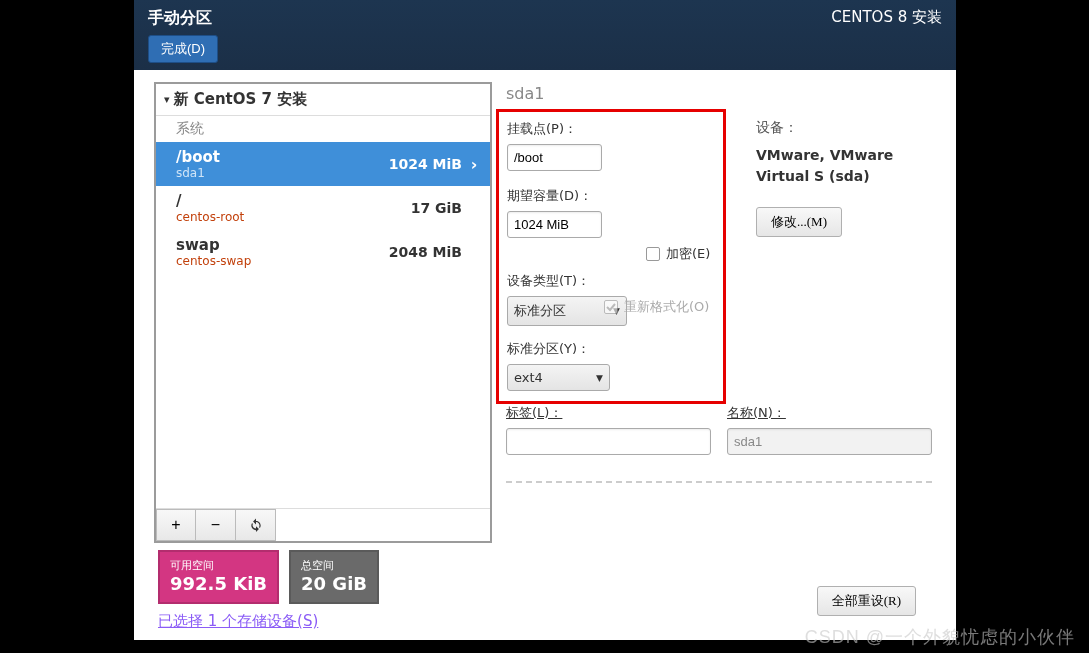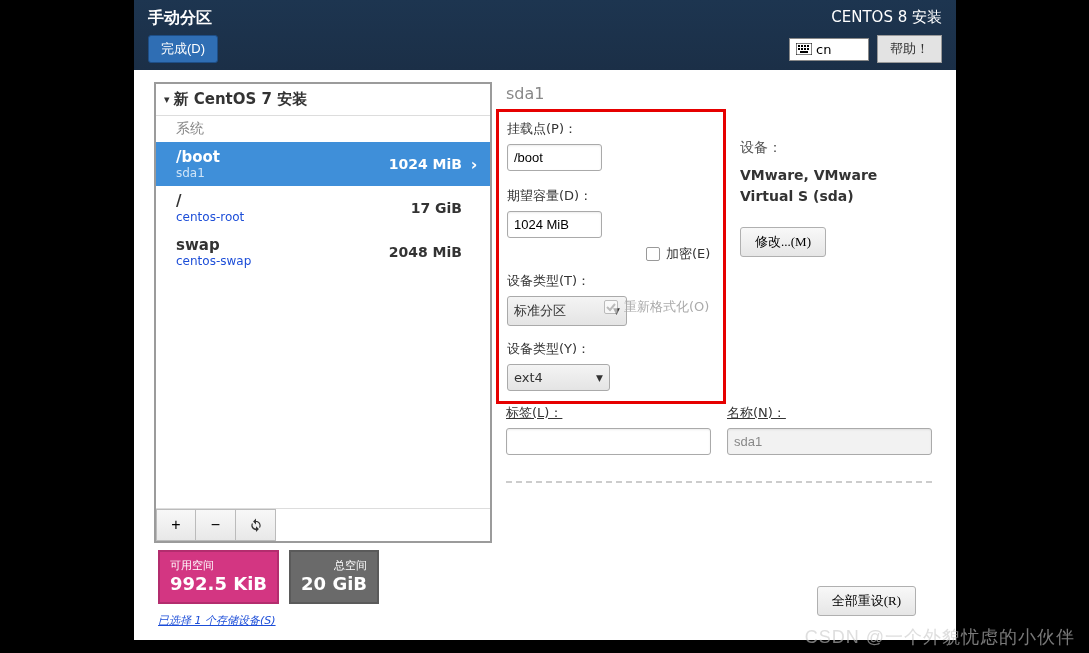--- a/index.html
+++ b/index.html
@@ -15,35 +15,35 @@
   .kb-layout { background: #fff; border: 1px solid #888; padding: 3px 6px; color: #000; display: flex; align-items: center; gap: 4px; min-width: 80px; }
   .kb-icon { width: 16px; height: 12px; display: inline-block; }
   .help-btn { background: #e3e3e3; border: 1px solid #999; padding: 4px 12px; color: #333; cursor: pointer; font-size: 13px; }
   .body { display: flex; height: 473px; padding: 12px 0 0 0; justify-content: space-between; }
   .left-pane { width: 343px; border: 2px solid #9b9b9b; margin-left: 20px; margin-right: 14px; display: flex; flex-direction: column; }
   .tree-header { padding: 6px 8px; font-weight: bold; font-size: 15px; border-bottom: 1px solid #ddd; display: flex; align-items: center; }
   .tree-header::before { content: "▾"; margin-right: 4px; font-size: 11px; }
   .tree-section { padding: 4px 20px; color: #888; font-size: 14px; }
   .part-row { padding: 6px 10px 6px 20px; display: flex; align-items: center; cursor: pointer; }
   .part-row .mount { flex: 1; font-weight: bold; font-size: 15px; }
-  .part-row .sub { color: #1d4ed8; font-size: 12px; font-weight: normal; }
+  .part-row .sub { color: #c2410c; font-size: 12px; font-weight: normal; }
   .part-row .size { font-weight: bold; font-size: 14px; }
   .part-row .chev { width: 12px; text-align: center; font-weight: bold; font-size: 16px; margin-left: 6px; color: transparent; }
   .part-row.selected { background: #3f8fd9; color: #fff; }
   .part-row.selected .sub { color: #cfe4f7; }
   .part-row.selected .chev { color: #fff; }
   .btn-bar { margin-top: auto; border-top: 1px solid #ddd; display: flex; }
   .btn-bar button { width: 40px; height: 32px; border: 1px solid #bbb; background: linear-gradient(#f8f8f8,#e8e8e8); cursor: pointer; font-size: 16px; display: flex; align-items: center; justify-content: center; }
   .btn-bar button + button { border-left: none; }
   .btn-bar .spacer { flex: 1; }
   .right-pane { flex: 1; padding: 2px 24px 0 0; }
   .rp-title { color: #888; font-size: 16px; margin-bottom: 16px; }
-  .rp-grid { display: flex; gap: 14px; }
+  .rp-grid { display: flex; gap: 30px; }
   .rp-col1 { width: 220px; }
-  .rp-col2 { flex: 1; margin-top: 20px; }
+  .rp-col2 { flex: 1; }
   .field-label { font-size: 13px; margin-bottom: 6px; display: block; }
   .red-box { border: 3px solid #e60000; padding: 8px 10px 10px 8px; margin-bottom: 24px; margin-left: -10px; margin-top: -10px; width: 230px; }
   .text-input { width: 95px; padding: 5px 6px; border: 1px solid #aaa; border-radius: 3px; font-size: 13px; margin-bottom: 16px; box-shadow: inset 0 1px 2px rgba(0,0,0,.08); }
   .text-input.wide { width: 205px; }
   .dropdown { width: 120px; padding: 5px 6px; border: 1px solid #aaa; border-radius: 3px; background: linear-gradient(#f4f4f4,#e4e4e4); font-size: 13px; display: flex; align-items: center; justify-content: space-between; cursor: pointer; margin-bottom: 14px; }
   .dropdown .dd-arrow { font-size: 9px; color: #333; }
   .dropdown.small { width: 103px; }
   .chk-row { display: flex; align-items: center; gap: 6px; margin-top: -12px; margin-bottom: 12px; }
   .chk { width: 14px; height: 14px; border: 1px solid #999; border-radius: 2px; background: #fff; }
   .chk.disabled { opacity: .6; }
@@ -55,57 +55,37 @@
   .name-field-wrap { margin-top: 0; }
   .bottom-fields { display: flex; gap: 16px; margin-top: 6px; text-decoration: underline; }
   .bottom-fields > div { flex: 1; }
   .dashed { border-top: 2px dashed #ccc; margin: 10px 0 0 0; }
   .footer { position: absolute; bottom: 0; left: 0; right: 16px; height: 90px; padding: 0 24px 10px 24px; }
   .space-boxes { display: flex; gap: 10px; margin-bottom: 8px; }
   .space-box { padding: 6px 10px 8px 10px; border: 2px solid rgba(0,0,0,0.15); color: #fff; min-width: 90px; }
   .space-box .sb-label { font-size: 11px; }
   .space-box .sb-value { font-size: 18px; font-weight: bold; }
   .sb-free { background: #d33682; }
-  .sb-total { background: #6a6a6a; text-align: right; }
-  .storage-link { color: #1d4ed8; text-decoration: underline; font-size: 11px; cursor: pointer; font-style: italic; }
+  .sb-total { background: #6a6a6a; }
+  .storage-link { color: #8b5cf6; text-decoration: underline; font-size: 15px; cursor: pointer; }
   .reset-btn-wrap { position: absolute; right: 24px; bottom: 24px; }
   .watermark { position: absolute; right: 14px; bottom: 4px; color: rgba(200,200,200,0.6); font-size: 18px; letter-spacing: 1px; pointer-events: none; font-family: sans-serif; }
 </style>
 </head>
 <body>
 
 <div class="window">
 
   <div class="header">
     <div class="header-left">
       <div class="header-title">手动分区</div>
       <button class="done-btn">完成(D)</button>
     </div>
     <div class="header-right">
       <div class="header-right-title">CENTOS 8 安装</div>
-      <div class="header-right-row">
-        <div class="kb-layout">
-          <span class="kb-icon">
-            <svg viewBox="0 0 16 12">
-                <rect x="0" y="0" width="16" height="12" fill="none" stroke="#000" stroke-width="1"></rect>
-                <rect x="2" y="2" width="2" height="2" fill="#000"></rect>
-                <rect x="5" y="2" width="2" height="2" fill="#000"></rect>
-                <rect x="8" y="2" width="2" height="2" fill="#000"></rect>
-                <rect x="11" y="2" width="2" height="2" fill="#000"></rect>
-                <rect x="2" y="5" width="2" height="2" fill="#000"></rect>
-                <rect x="5" y="5" width="2" height="2" fill="#000"></rect>
-                <rect x="8" y="5" width="2" height="2" fill="#000"></rect>
-                <rect x="11" y="5" width="2" height="2" fill="#000"></rect>
-                <rect x="4" y="8" width="8" height="2" fill="#000"></rect>
-              </svg>
-          </span>
-          <span>cn</span>
-        </div>
-        <button class="help-btn">帮助！</button>
-      </div>
     </div>
   </div>
 
   <div class="body">
     <div class="left-pane">
       <div class="tree-header">
           <span>新 CentOS 7 安装</span>
         </div>
       <div class="tree-section">系统</div>
 
@@ -161,21 +141,21 @@
             <label class="field-label">期望容量(D)：</label>
             <input class="text-input" value="1024 MiB" style="">
             <div style="height:18px"></div>
             <label class="field-label">设备类型(T)：</label>
             <div style="display:flex;align-items:center;gap:8px">
               <div class="dropdown">
                 <span>标准分区</span>
                   <span class="dd-arrow">▼</span>
               </div>
             </div>
-            <label class="field-label">设备类型(Y)：</label>
+            <label class="field-label">标准分区(Y)：</label>
             <div class="dropdown small" style="margin-bottom:0">
               <span>ext4</span>
                 <span class="dd-arrow">▼</span>
             </div>
           </div>
           <div style="position:relative;top:-171px;left:140px;width:90px" class="chk-row">
             <span class="chk"></span>
             <span class="chk-label">加密(E)</span>
           </div>
           <div style="position:relative;top:-136px;left:98px;width:140px" class="chk-row">

